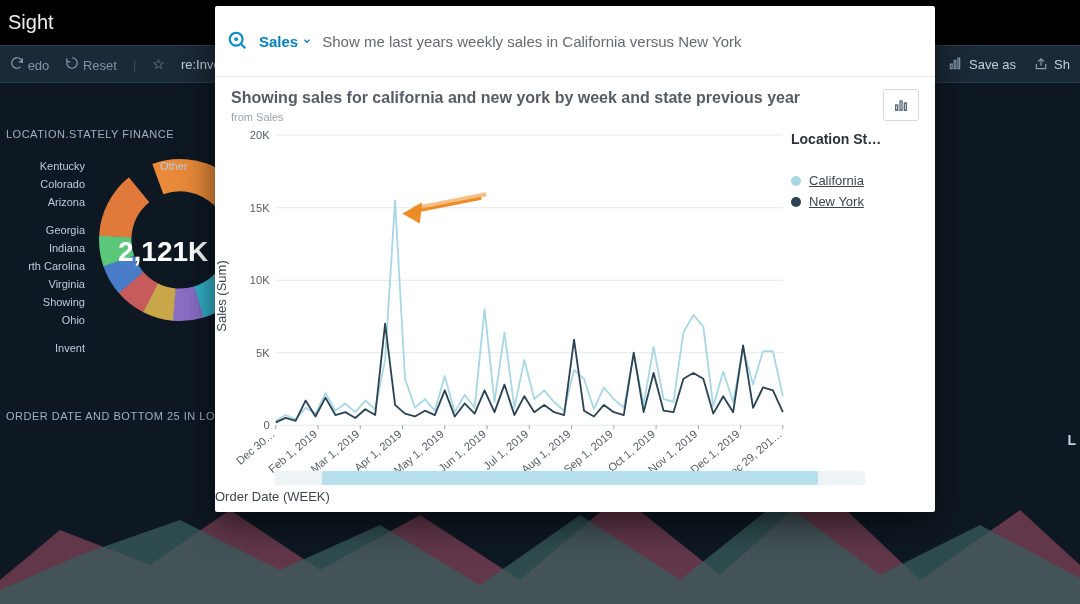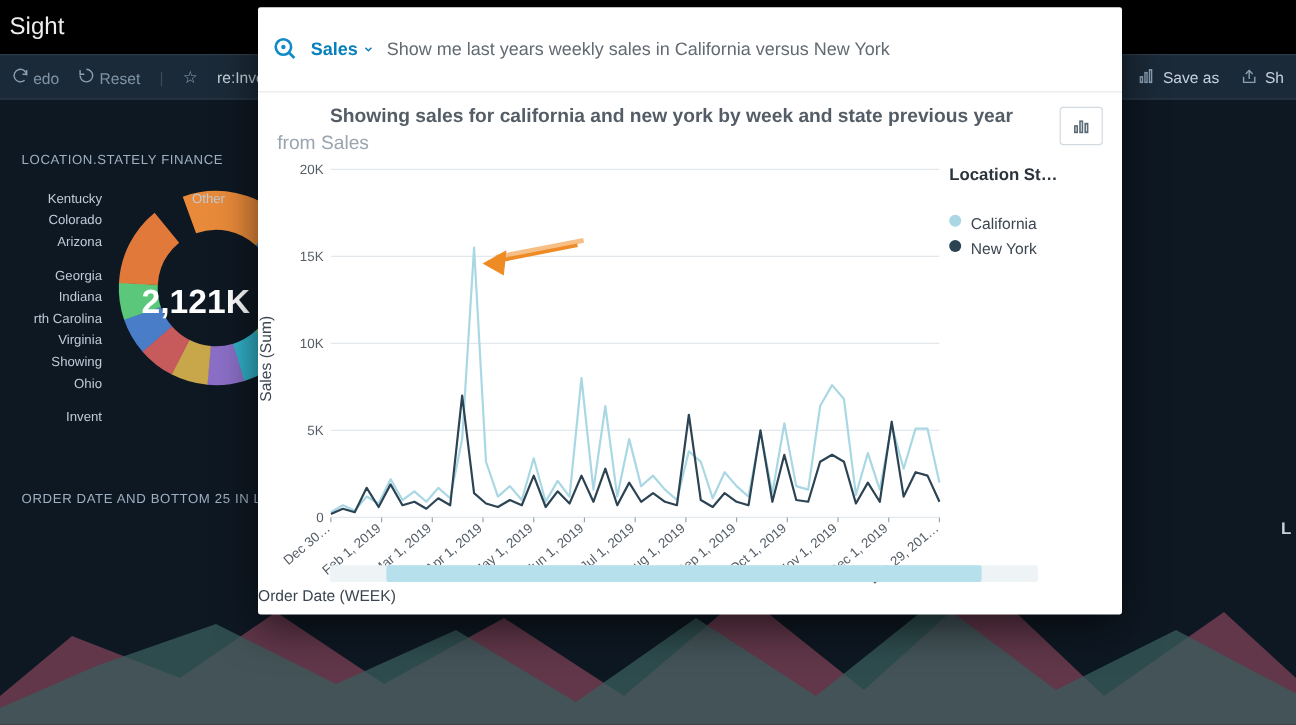--- a/index.html
+++ b/index.html
@@ -2,47 +2,47 @@
 <html><head>
 <meta charset="utf-8">
 <style>
   html,body{margin:0;padding:0;width:1080px;height:604px;font-family:"Helvetica Neue",Arial,sans-serif;background:#0e1823;overflow:hidden;}
   
   .bg{position:absolute;inset:0;color:#a6b2c0;}
   .bg-topbar{position:absolute;left:0;right:0;top:0;height:45px;background:#000;color:#eee;display:flex;align-items:center;font-size:20px;padding-left:8px;}
   .bg-toolbar{position:absolute;left:0;right:0;top:45px;height:36px;background:#1b2a38;border-top:1px solid #2d3c49;border-bottom:1px solid #2d3c49;display:flex;align-items:center;gap:16px;padding:0 10px;color:#7f94a8;font-size:13px;}
   .bg-toolbar .right{margin-left:auto;display:flex;align-items:center;gap:18px;color:#c5d1dc;}
   .bg-toolbar svg{stroke:#8aa0b3;}
-  .sec-title{position:absolute;left:18px;color:#9fb0c1;font-size:11px;letter-spacing:.5px;}
+  .sec-title{position:absolute;left:6px;color:#9fb0c1;font-size:11px;letter-spacing:.5px;}
   .donut-wrap{position:absolute;left:90px;top:150px;}
   .donut-labels{position:absolute;left:0;top:160px;display:flex;flex-direction:column;gap:6px;font-size:11px;color:#bfcbd8;text-align:right;width:85px;}
   .donut-labels.other{left:160px;top:170px;width:auto;text-align:left;}
   .donut-center{position:absolute;left:118px;top:236px;color:#fff;font-size:28px;font-weight:600;}
   .bg-area{position:absolute;left:0;right:0;top:470px;height:134px;}
   
   .card{position:absolute;left:215px;top:6px;width:720px;height:506px;background:#fff;border-radius:2px;box-shadow:0 10px 35px rgba(0,0,0,.6);display:flex;flex-direction:column;overflow:hidden;}
   .card-query{height:44px;display:flex;align-items:center;gap:10px;padding:13px 12px;border-bottom:1px solid #e6e9ec;font-size:15px;}
   .q-icon{width:22px;height:22px;flex:none;}
   .q-topic{color:#067fba;font-weight:600;display:flex;align-items:center;gap:4px;}
   .q-text{color:#626a72;}
   .card-titlebar{padding:12px 16px 4px;display:flex;align-items:flex-start;}
-  .card-title{color:#545d66;font-size:16px;font-weight:600;margin-left:44px;}
-  .card-sub{color:#9aa5af;font-size:16px;margin-top:4px;}
+  .card-title{color:#545d66;font-size:16px;font-weight:600;}
+  .card-sub{color:#9aa5af;font-size:11px;margin-top:4px;}
   .chart-btn{margin-left:auto;width:34px;height:30px;border:1px solid #d3dae0;border-radius:3px;display:flex;align-items:center;justify-content:center;}
   
   .chartzone{flex:1;display:flex;padding:0 14px 6px 8px;position:relative;}
   .plot{position:relative;flex:1;}
   .plot svg{position:absolute;inset:0;}
   .y-label{position:absolute;left:-2px;top:50%;transform:translate(-50%,-50%) rotate(-90deg);transform-origin:center;color:#3c4650;font-size:13px;}
   .x-label{color:#3c4650;font-size:13px;padding:4px 0 8px;}
   .x-scroll{height:14px;margin:0 70px 0 60px;background:#eef3f6;position:relative;border-radius:2px;}
   .x-scroll-thumb{position:absolute;left:8%;right:8%;top:0;bottom:0;background:#b7e0ed;border-radius:2px;}
   .legend{width:130px;padding-top:4px;}
   .legend-title{color:#2c343b;font-size:14px;font-weight:600;margin-bottom:26px;}
-  .legend-row{display:flex;align-items:flex-start;gap:8px;font-size:13px;color:#3c4650;margin-bottom:6px;}
+  .legend-row{display:flex;align-items:center;gap:8px;font-size:13px;color:#3c4650;margin-bottom:6px;text-decoration:underline;}
   .swatch{width:10px;height:10px;border-radius:50%;}
   .tick-text{font-size:11px;fill:#555e67;}
   .star{font-size:14px;color:#8aa0b3;}
 </style>
 </head>
 <body>
 
 <div class="bg">
   <div class="bg-topbar">
     <span>Sight</span>

